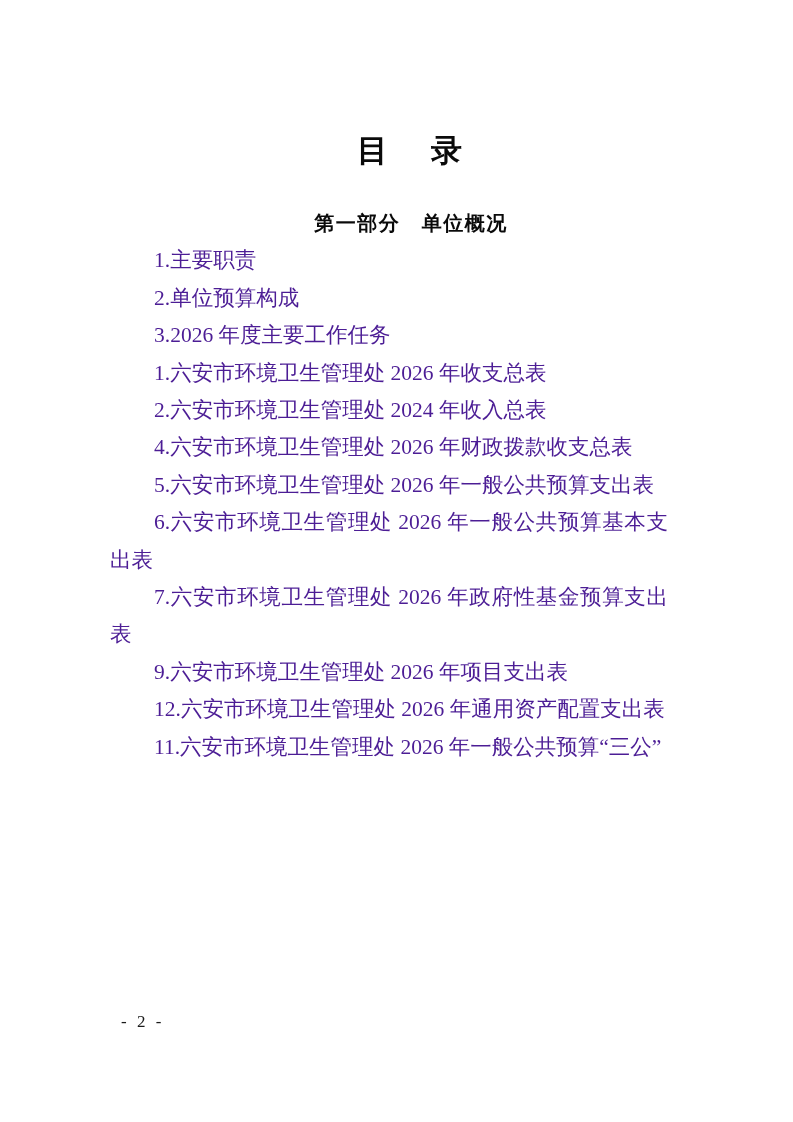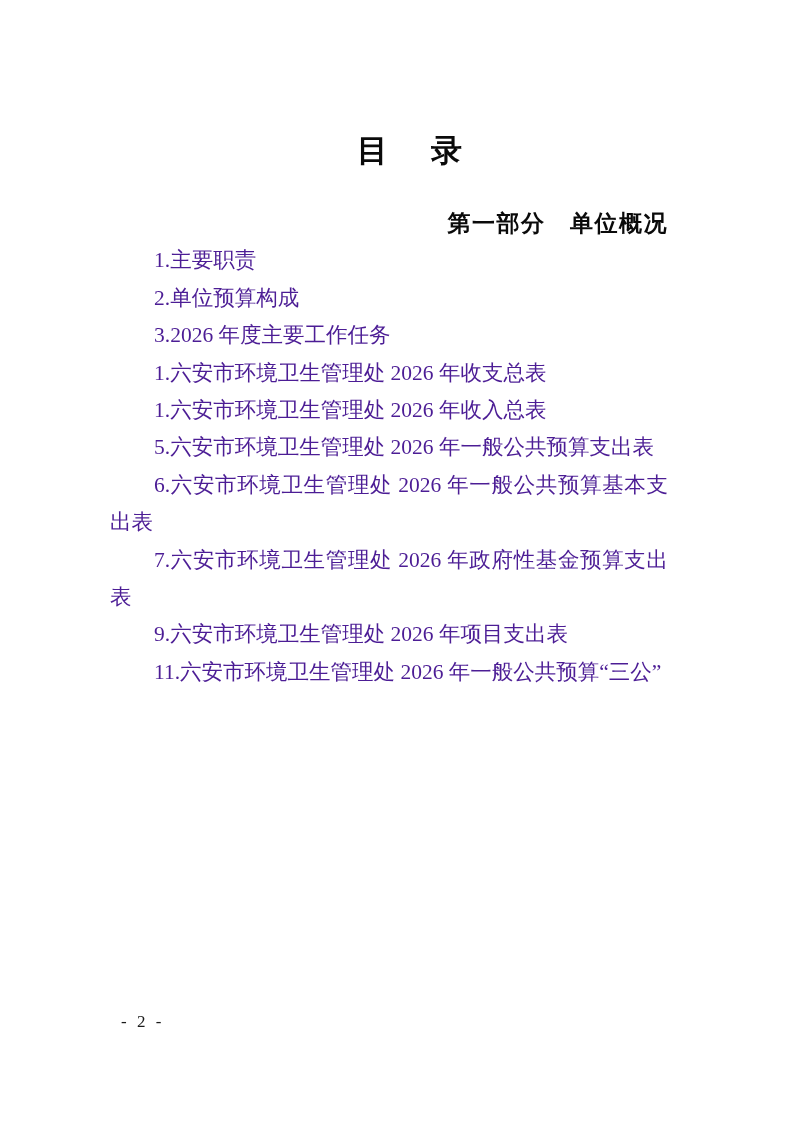--- a/index.html
+++ b/index.html
@@ -41,25 +41,25 @@
     margin: 0;
     padding: 0;
     font-size: 21.5px;
     line-height: 37.4px;
     text-indent: 44px;
     text-align: justify;
     color: #4c1d95;
   }
   .toc p.section-heading {
     font-family: "Liberation Sans", "DejaVu Sans", sans-serif;
-    font-size: 23px;
+    font-size: 20px;
     font-weight: 700;
     letter-spacing: 1.5px;
     color: #0a0a0a;
-    text-align: right;
+    text-align: center;
   }
   .page-footer {
     position: absolute;
     left: 121px;
     top: 1012px;
     font-size: 17px;
     letter-spacing: 3px;
     color: #1a1a1a;
     font-family: "Liberation Serif", "DejaVu Serif", serif;
   }
@@ -74,24 +74,26 @@
   <div class="toc">
 
     <p class="section-heading">第一部分　单位概况</p>
 
     <p class="toc-item">1.主要职责</p>
     <p class="toc-item">2.单位预算构成</p>
     <p class="toc-item">3.2026 年度主要工作任务</p>
 
 
     <p class="toc-item">1.六安市环境卫生管理处 2026 年收支总表</p>
-    <p class="toc-item">1.六安市环境卫生管理处 2026 年收入总表</p>
+    <p class="toc-item">2.六安市环境卫生管理处 2024 年收入总表</p>
+    <p class="toc-item">4.六安市环境卫生管理处 2026 年财政拨款收支总表</p>
     <p class="toc-item">5.六安市环境卫生管理处 2026 年一般公共预算支出表</p>
     <p class="toc-item">6.六安市环境卫生管理处 2026 年一般公共预算基本支出表</p>
     <p class="toc-item">7.六安市环境卫生管理处 2026 年政府性基金预算支出表</p>
     <p class="toc-item">9.六安市环境卫生管理处 2026 年项目支出表</p>
+    <p class="toc-item">12.六安市环境卫生管理处 2026 年通用资产配置支出表</p>
     <p class="toc-item">11.六安市环境卫生管理处 2026 年一般公共预算“三公”</p>
 
   </div>
 
   <div class="page-footer">- 2 -</div>
 
 </div>
 
 </body></html>

